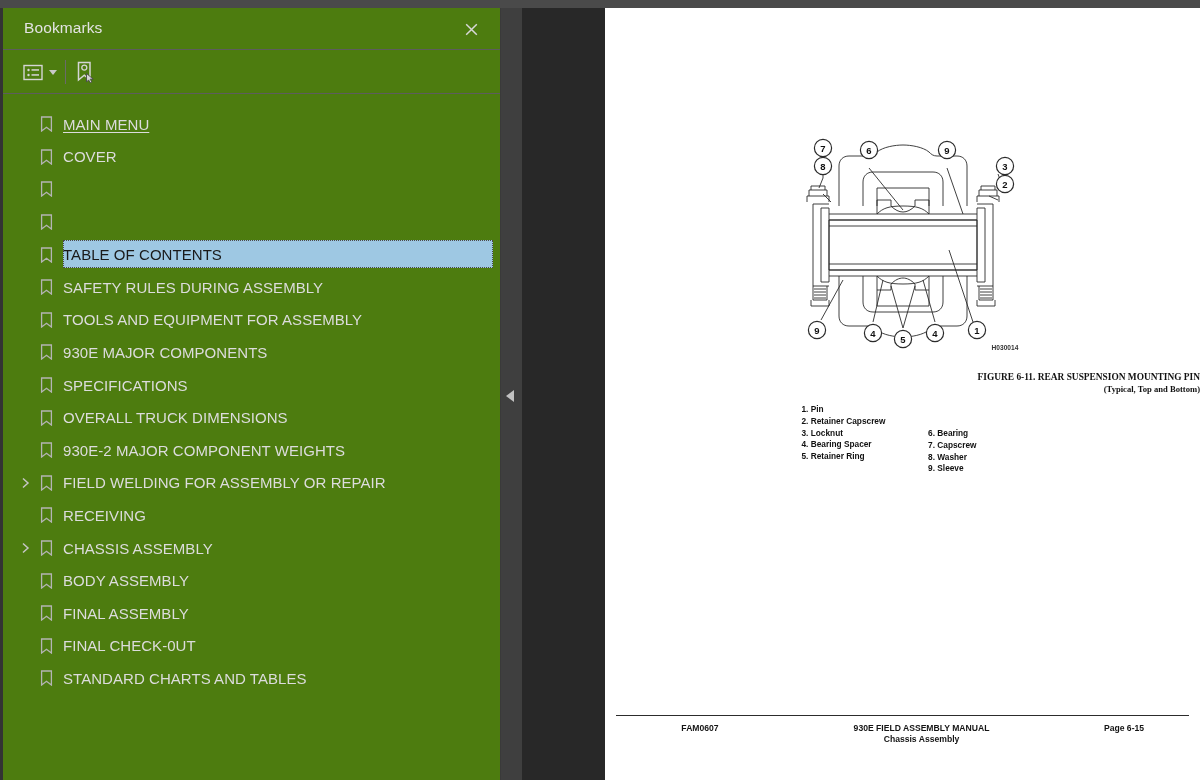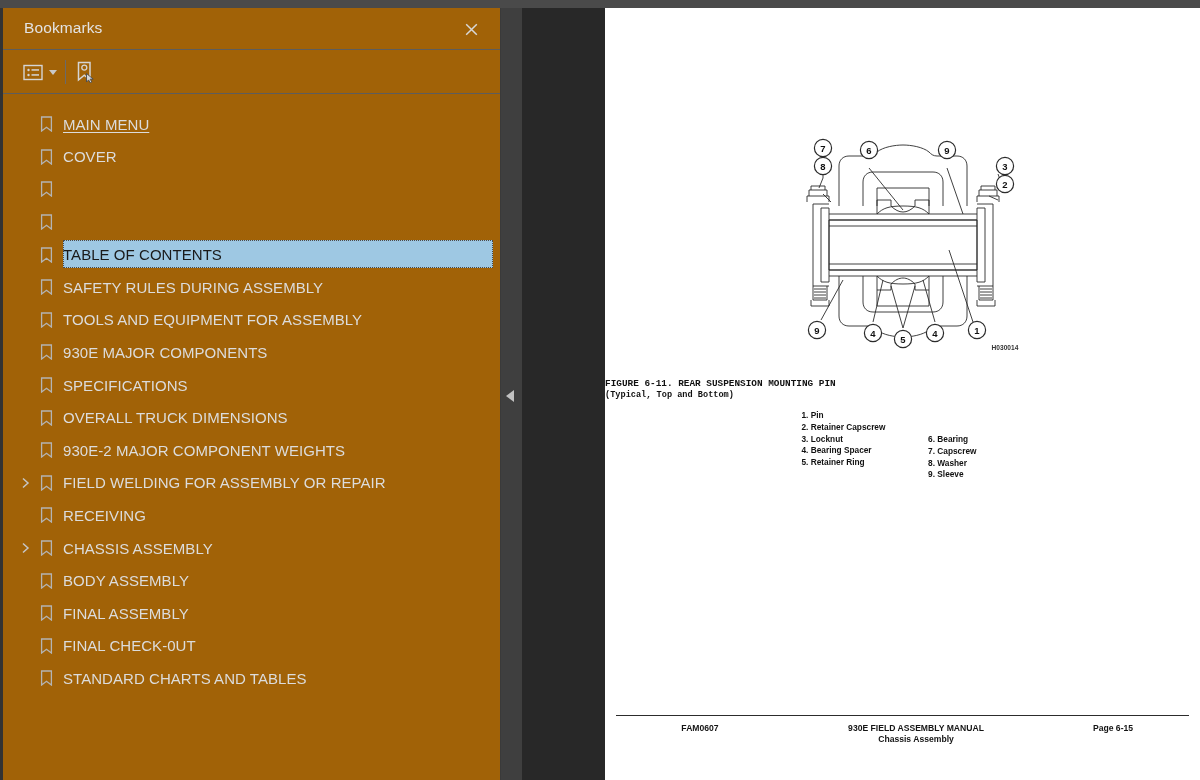--- a/index.html
+++ b/index.html
@@ -25,21 +25,21 @@
     width: 1200px; height: 8px;
     background: #4a4a4a;
   }
 
   
   .side-panel {
     position: absolute;
     left: 0; top: 8px;
     width: 501px;
     height: 772px;
-    background: #a16207;
+    background: #4d7c0f;
     border-left: 3px solid #333333;
     border-right: 1px solid #3a3a3a;
   }
 
   .panel-header {
     position: relative;
     height: 42px;
     border-bottom: 1px solid #5d5d5d;
   }
   .panel-title {
@@ -192,23 +192,23 @@
   }
   .fig-drawing {
     position: relative;
     width: 260px;
     height: 230px;
     margin: 0 auto;
   }
   .fig-drawing svg { display: block; }
 
   .fig-caption {
-    margin-top: 18px;
-    text-align: left;
-    font-family: Liberation Mono, monospace;
+    margin-top: 12px;
+    text-align: right;
+    font-family: Liberation Serif, serif;
     font-weight: bold;
     font-size: 9.4px;
     color: #111;
     line-height: 11.6px;
   }
   .fig-caption .sub { font-size: 8.6px; }
 
   .parts {
     margin: 9px auto 0;
     width: 250px;
@@ -234,21 +234,21 @@
   }
   .footer-rule {
     position: absolute;
     left: 11px; right: 11px;
     top: 5px;
     height: 1px;
     background: #2c2c2c;
   }
   .footer-row {
     position: absolute;
-    left: 11px; right: 22px;
+    left: 11px; right: 11px;
     top: 13px;
     display: flex;
     align-items: flex-start;
     font-family: "Liberation Sans", sans-serif;
     font-weight: bold;
     font-size: 8.6px;
     color: #141414;
   }
   .f-left   { width: 168px; text-align: center; }
   .f-center { flex: 1; text-align: center; line-height: 11.4px; }

